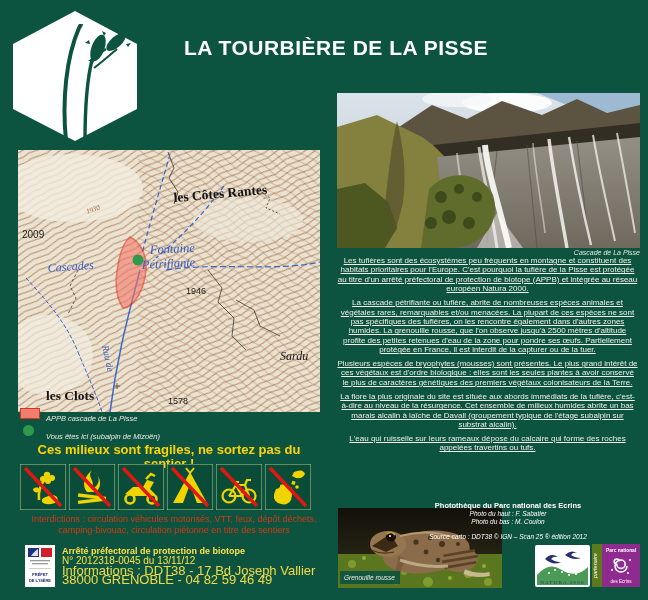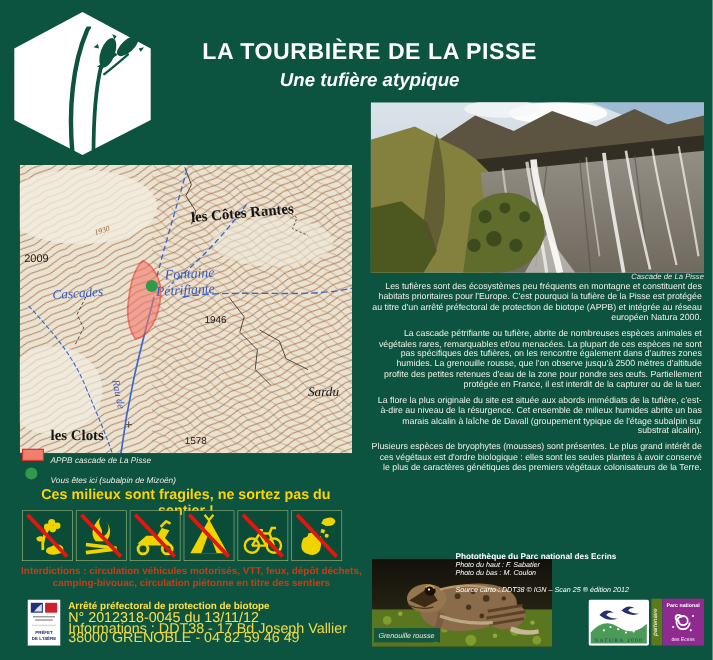--- a/index.html
+++ b/index.html
@@ -14,33 +14,33 @@
   .map{left:18px;top:150px;width:302px;height:262px;}
   .legend-row{left:20px;height:12px;}
   .legend-label{position:absolute;left:26px;top:7px;font-size:7.5px;font-style:italic;color:#efeae2;white-space:nowrap;text-align:center;}
   .legend-swatch{position:absolute;left:0;top:1px;width:18px;height:9px;background:#f07f70;border:1px solid #d93425;}
   .legend-dot{position:absolute;left:3px;top:0;width:11px;height:11px;border-radius:50%;background:#2f9a4b;}
   .warning{left:18px;top:443px;width:302px;text-align:center;color:#ffd400;
            font-size:13px;font-weight:bold;line-height:14px;}
   .pictos{left:20px;top:464px;display:flex;gap:3px;}
   .picto{width:46px;height:46px;}
   .interdictions{left:10px;top:514px;width:328px;text-align:center;color:#cf3a14;
-                 font-size:9px;font-weight:bold;line-height:10.5px;}
+                 font-size:9px;font-weight:normal;line-height:10.5px;}
   .decree-text{left:62px;top:546px;width:260px;color:#fde047;}
   .decree-text .l1{font-size:9px;font-weight:bold;line-height:10px;}
-  .decree-text .l2{font-size:13px;line-height:10px;}
+  .decree-text .l2{font-size:10px;line-height:10px;}
   .decree-text .l3,.decree-text .l4{font-size:13px;line-height:9px;opacity:.95;}
   
   .waterfall{left:337px;top:93px;width:303px;height:155px;}
   .cascade-caption{right:8px;top:249px;font-size:7px;font-style:italic;color:#e9e7de;text-align:right;}
-  .body-text{left:337px;top:256px;width:301px;font-size:8px;line-height:9.4px;color:#f0efe8;text-align:right;}
+  .body-text{left:337px;top:256px;width:301px;font-size:8px;line-height:9.4px;color:#f0efe8;text-align:center;text-decoration:underline;}
   .body-text p{margin:0 0 4.5px 0;}
   .body-text p.tight{margin:0;}
   .frog{left:338px;top:508px;width:164px;height:80px;}
-  .credits{right:14px;top:501px;width:220px;text-align:left;color:#ffffff;}
+  .credits{right:30px;top:501px;width:220px;text-align:center;color:#ffffff;}
   .credits .c1{font-size:7.5px;font-weight:bold;line-height:9px;}
   .credits .c2,.credits .c3{font-size:6.5px;font-style:italic;line-height:7.5px;}
   .credits .src{font-size:6.5px;font-style:italic;margin-top:8px;}
   .logo-natura{left:535px;top:545px;width:55px;height:42px;}
   .logo-partenaire{left:592px;top:544px;width:10px;height:43px;}
   .logo-parc{left:602px;top:544px;width:38px;height:43px;}
   .logo-prefet{left:25px;top:545px;width:30px;height:42px;}
   .hex-logo{left:0;top:0;width:160px;height:150px;}
 </style>
 </head>
@@ -58,21 +58,20 @@
     </g>
     <g fill="#0d5440">
       <ellipse cx="98" cy="48" rx="6.5" ry="14" transform="rotate(20 98 48)"></ellipse>
       <ellipse cx="116" cy="42" rx="5.5" ry="12" transform="rotate(48 116 42)"></ellipse>
       <path d="M92,58 l-4,3 l5,0 Z M104,36 l-2,-5 l4,2 Z M122,34 l3,-4 l1,5 Z M126,44 l5,-1 l-3,4 Z M90,44 l-5,-1 l4,-3 Z"></path>
     </g>
   </svg>
 
   <div class="abs title-block">
     <div class="title">LA TOURBIÈRE DE LA PISSE</div>
-    <div class="subtitle">Une tufière atypique</div>
   </div>
 
   <svg class="abs waterfall" viewBox="0 0 303 155" preserveAspectRatio="none">
     <defs>
       <linearGradient id="sky" x1="0" y1="0" x2="0" y2="1">
         <stop offset="0" stop-color="#dbe3ea"></stop>
           <stop offset="1" stop-color="#b9c6d2"></stop>
       </linearGradient>
       <linearGradient id="cliff" x1="0" y1="0" x2="0" y2="1">
         <stop offset="0" stop-color="#948f85"></stop>
@@ -114,22 +113,23 @@
         <circle cx="94" cy="130" r="6"></circle>
     </g>
     <path d="M60,28 C66,50 70,80 66,110 L58,140 L48,110 C52,80 54,52 60,28 Z" fill="#55512f" opacity=".7"></path>
   </svg>
 
   <div class="abs cascade-caption">Cascade de La Pisse</div>
 
   <div class="abs body-text">
     <p>Les tufières sont des écosystèmes peu fréquents en montagne et constituent des habitats prioritaires pour l'Europe. C'est pourquoi la tufière de la Pisse est protégée au titre d'un arrêté préfectoral de protection de biotope (APPB) et intégrée au réseau européen Natura 2000.</p>
     <p>La cascade pétrifiante ou tufière, abrite de nombreuses espèces animales et végétales rares, remarquables et/ou menacées. La plupart de ces espèces ne sont pas spécifiques des tufières, on les rencontre également dans d'autres zones humides. La grenouille rousse, que l'on observe jusqu'à 2500 mètres d'altitude profite des petites retenues d'eau de la zone pour pondre ses œufs. Partiellement protégée en France, il est interdit de la capturer ou de la tuer.</p>
+    <p>Plusieurs espèces de bryophytes (mousses) sont présentes. Le plus grand intérêt de ces végétaux est d'ordre biologique : elles sont les seules plantes à avoir conservé le plus de caractères génétiques des premiers végétaux colonisateurs de la Terre.</p>
     <p>La flore la plus originale du site est située aux abords immédiats de la tufière, c'est-à-dire au niveau de la résurgence. Cet ensemble de milieux humides abrite un bas marais alcalin à laîche de Davall (groupement typique de l'étage subalpin sur substrat alcalin).</p>
-    <p>Plusieurs espèces de bryophytes (mousses) sont présentes. Le plus grand intérêt de ces végétaux est d'ordre biologique : elles sont les seules plantes à avoir conservé le plus de caractères génétiques des premiers végétaux colonisateurs de la Terre.</p>
+    <p>L'eau qui ruisselle sur leurs rameaux dépose du calcaire qui forme des roches appelées travertins ou tufs.</p>
   </div>
 
   <svg class="abs map" viewBox="0 0 302 262">
     <defs>
       <pattern id="ct" width="302" height="6" patternUnits="userSpaceOnUse" patternTransform="rotate(-28)">
         <path d="M0,3 Q8,0.5 16,3 T32,3 T48,3 T64,3 T80,3 T96,3 T112,3 T128,3 T144,3 T160,3 T176,3 T192,3 T208,3 T224,3 T240,3 T256,3 T272,3 T288,3 T304,3" stroke="#ab7148" stroke-width=".8" fill="none"></path>
       </pattern>
       <pattern id="ct2" width="302" height="8" patternUnits="userSpaceOnUse" patternTransform="rotate(34)">
         <path d="M0,4 Q10,1 20,4 T40,4 T60,4 T80,4 T100,4 T120,4 T140,4 T160,4 T180,4 T200,4 T220,4 T240,4 T260,4 T280,4 T302,4" stroke="#9c6038" stroke-width=".7" fill="none"></path>
       </pattern>

